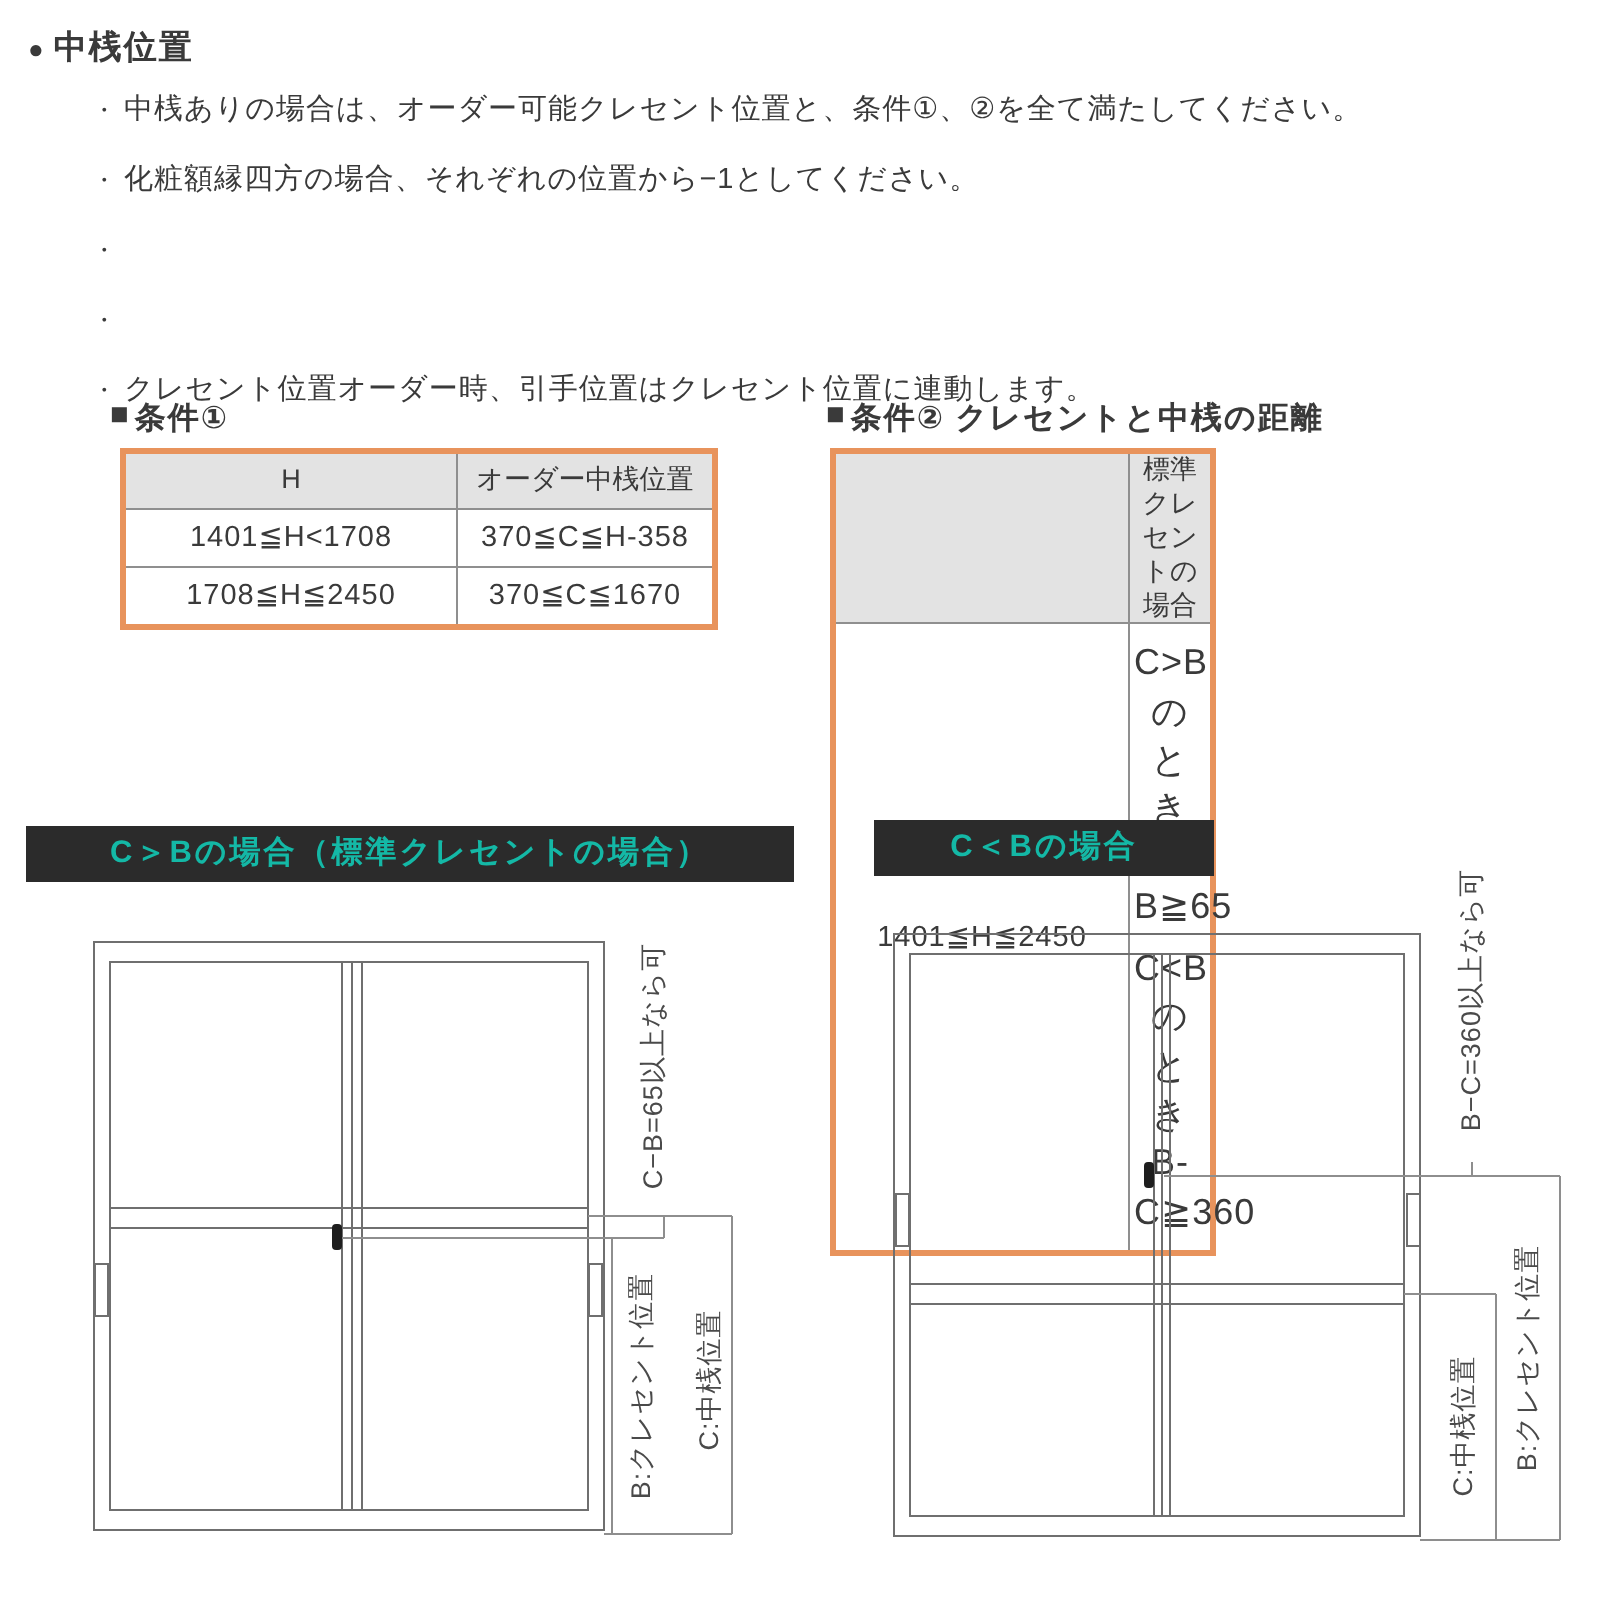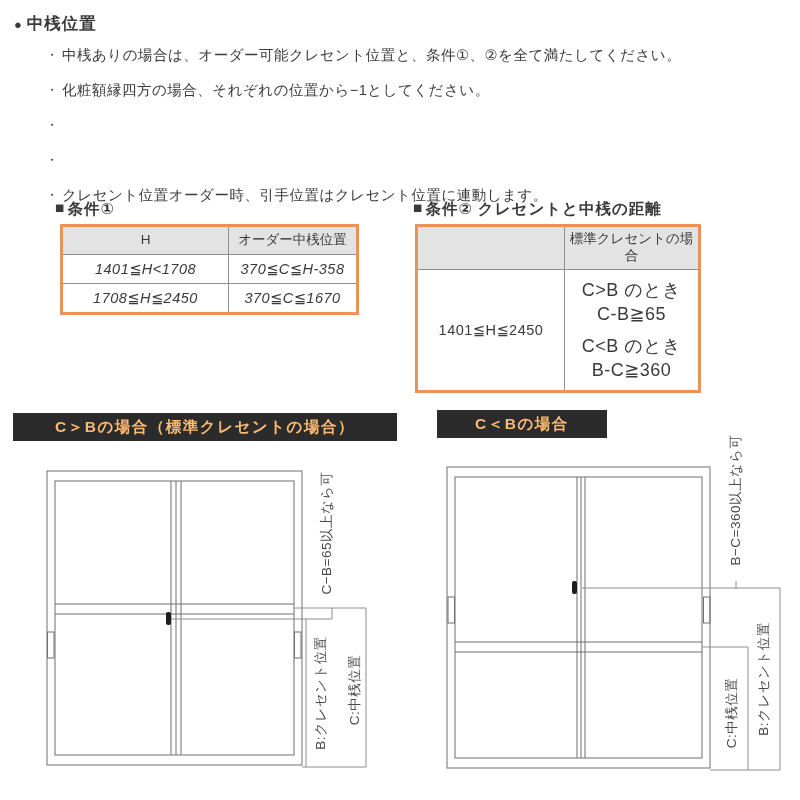--- a/index.html
+++ b/index.html
@@ -21,29 +21,29 @@
   .cond-h.c2{left:413px;top:199px;}
   
   table.spec{position:absolute;border-collapse:collapse;background:#fff;
     border:3px solid #E8935C;table-layout:fixed;}
   table.spec th,table.spec td{border:1px solid #8f8f8f;text-align:center;
     font-weight:normal;color:#3a3a3a;padding:0 2px;}
   table.spec th{background:#E3E3E3;font-size:13.5px;line-height:1.25;}
   table.spec td{font-size:14.5px;letter-spacing:0.5px;}
   table.t1{left:60px;top:224px;width:299px;}
   table.t1 th{height:27px;}
-  table.t1 td{height:28px;font-style:italic;}
+  table.t1 td{height:28px;}
   table.t1 .c1{width:161px;}
-  table.t2{left:415px;top:224px;width:286px;}
+  table.t2{left:415px;top:224px;width:193px;}
   table.t2 th{height:42px;}
   table.t2 .c1{width:142px;}
   table.t2 td{height:120px;}
   .rule-group{margin:7px 0;line-height:1.35;font-size:18px;}
   
-  .dg-title{position:absolute;background:#2b2b2b;color:#fdba74;font-weight:bold;
+  .dg-title{position:absolute;background:#2b2b2b;color:#14b8a6;font-weight:bold;
     font-size:15.5px;letter-spacing:1.5px;height:28px;line-height:28px;text-align:center;}
   .dg-title.left{left:13px;top:413px;width:384px;}
   .dg-title.right{left:437px;top:410px;width:170px;}
   
   svg.dg{position:absolute;overflow:visible;}
   svg.dg.left{left:0;top:445px;}
   svg.dg.right{left:400px;top:415px;}
   .win{stroke:#6f6f6f;stroke-width:1;fill:none;}
   .dim{stroke:#8e8e8e;stroke-width:1;fill:none;}
   .dimtxt{fill:#4a4a4a;font-size:13.5px;letter-spacing:0.5px;font-family:"Liberation Sans","DejaVu Sans",sans-serif;}

